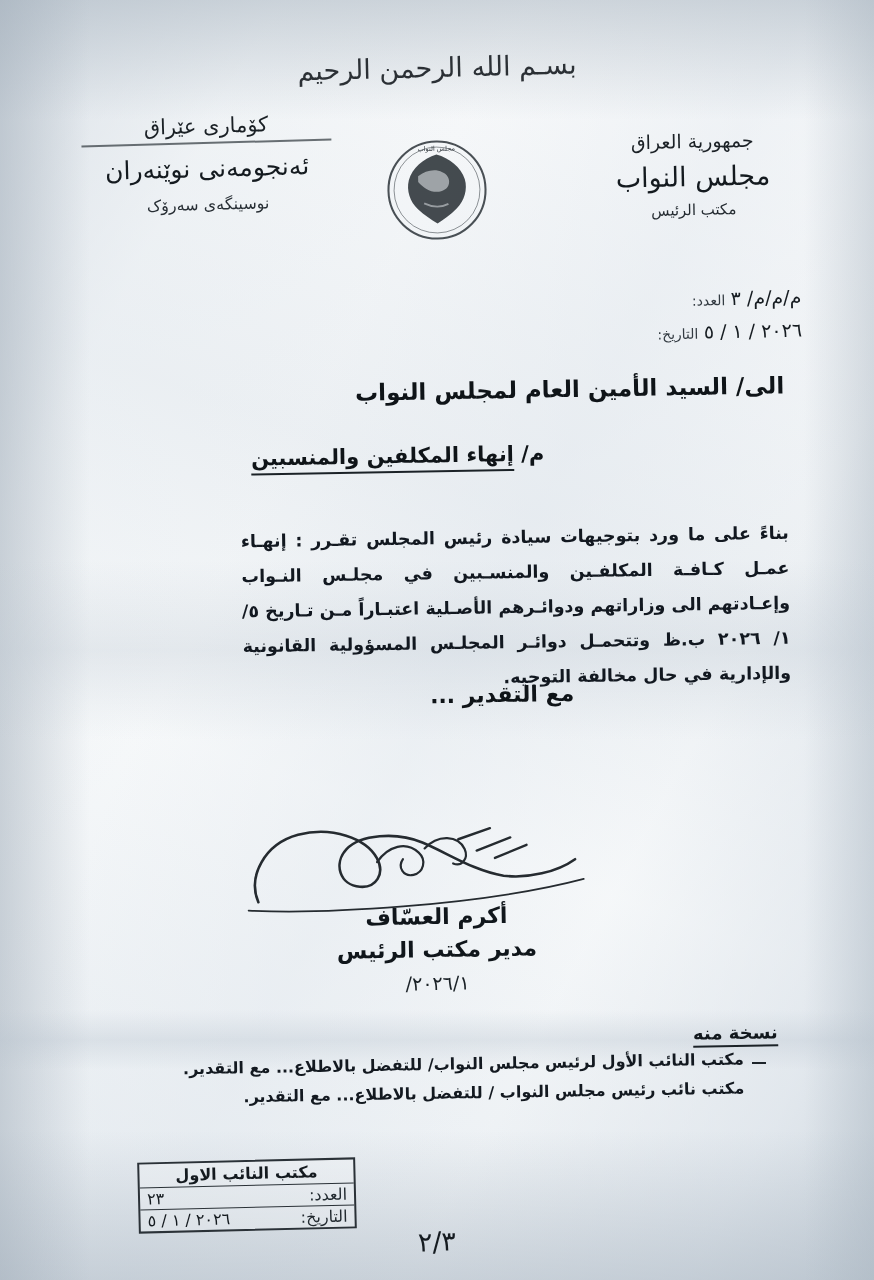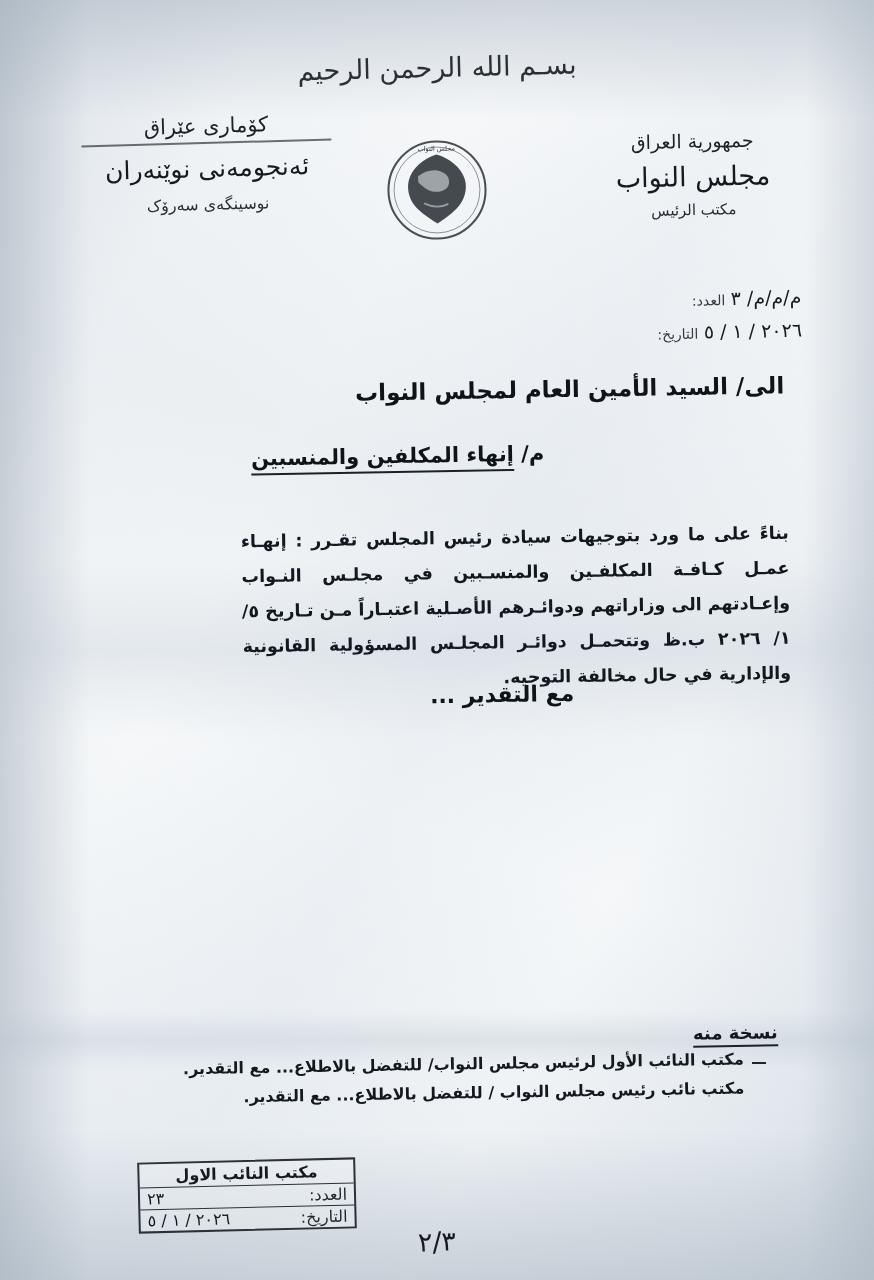--- a/index.html
+++ b/index.html
@@ -345,20 +345,34 @@
 
   <div class="subject">
     <span>م/</span>
     <span class="u">إنهاء المكلفين والمنسبين</span>
   </div>
 
   <div class="para">بناءً على ما ورد بتوجيهات سيادة رئيس المجلس تقـرر : إنهـاء عمـل كـافـة المكلفـين والمنسـبين في مجلـس النـواب وإعـادتهم الى وزاراتهم ودوائـرهم الأصـلية اعتبـاراً مـن تـاريخ ٥/ ١/ ٢٠٢٦ ب.ظ وتتحمـل دوائـر المجلـس المسؤولية القانونية والإدارية في حال مخالفة التوجيه.</div>
 
   <div class="closing">مع التقدير ...</div>
 
+  <div class="sig-wrap">
+    <svg class="sig-svg" viewBox="0 0 420 120">
+      <path d="M30 96 C20 70 38 38 72 30 C106 22 140 36 150 56 C158 72 148 86 132 84 C112 82 106 60 120 46 C134 32 170 30 196 42 C222 54 246 72 276 78 C300 82 330 76 348 64" stroke="#10161b" stroke-width="2.6" fill="none" stroke-linecap="round"></path>
+      <path d="M150 60 C162 44 180 40 192 52 C200 60 196 72 186 74 C176 76 170 66 176 58" stroke="#10161b" stroke-width="2.2" fill="none" stroke-linecap="round"></path>
+      <path d="M198 48 C212 34 232 36 238 50 C242 60 234 68 226 64" stroke="#10161b" stroke-width="2.2" fill="none" stroke-linecap="round"></path>
+      <path d="M232 40 L264 30 M250 52 L284 40 M268 60 L300 48" stroke="#10161b" stroke-width="2.4" fill="none" stroke-linecap="round"></path>
+      <path d="M20 104 C90 110 250 108 356 84" stroke="#10161b" stroke-width="1.8" fill="none" stroke-linecap="round"></path>
+    </svg>
+    <div class="sig-block">
+      <div class="n1">أكرم العسّاف</div>
+      <div class="n2">مدير مكتب الرئيس</div>
+      <div class="n3">٢٠٢٦/١/</div>
+    </div>
+  </div>
 
   <div class="cc-title">
     <span class="u">نسخة منه</span>
   </div>
   <div class="cc-dash"></div>
   <div class="cc-list">
     <div>مكتب النائب الأول لرئيس مجلس النواب/ للتفضل بالاطلاع... مع التقدير.</div>
     <div>مكتب نائب رئيس مجلس النواب / للتفضل بالاطلاع... مع التقدير.</div>
   </div>
 

